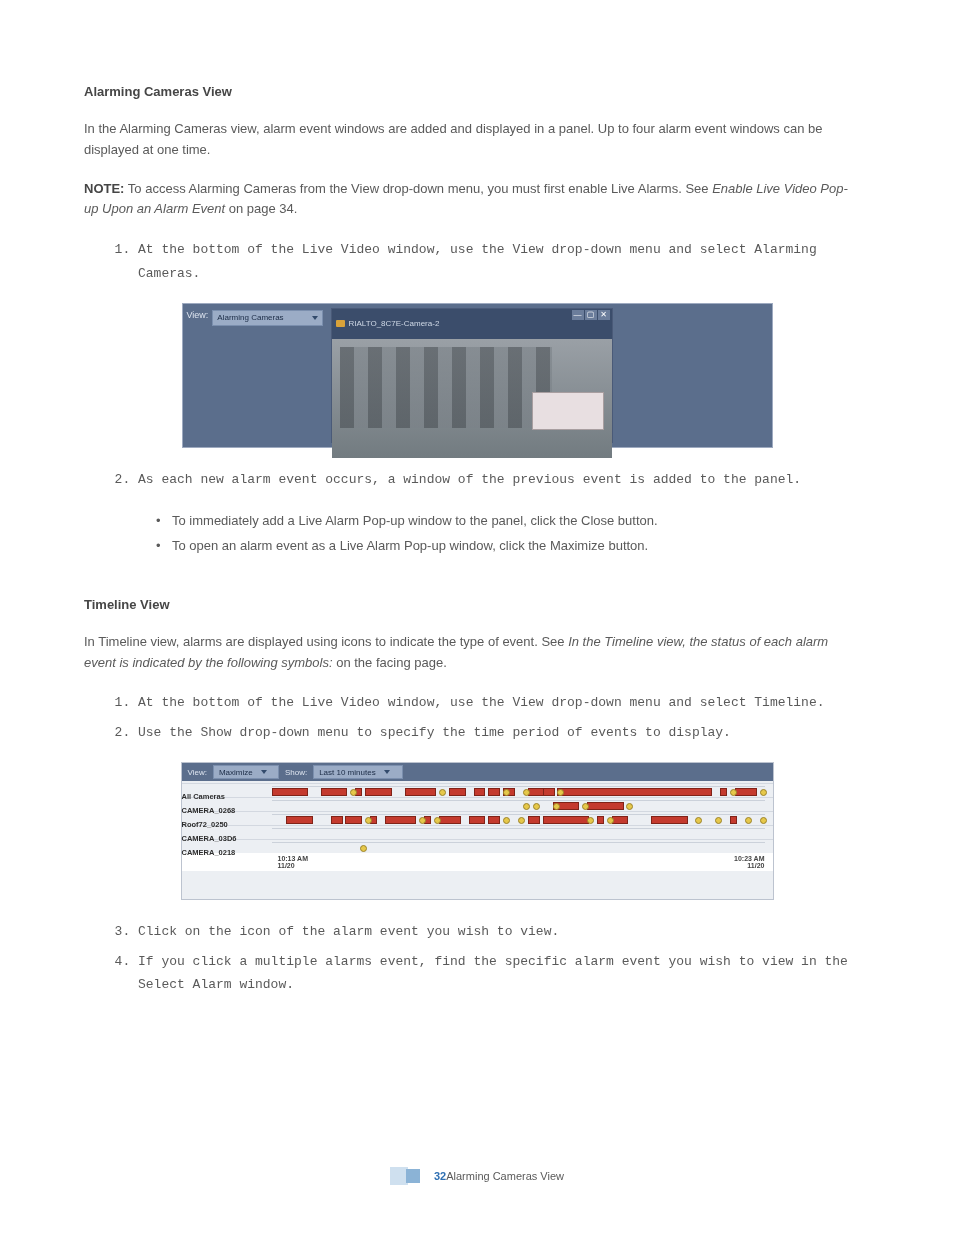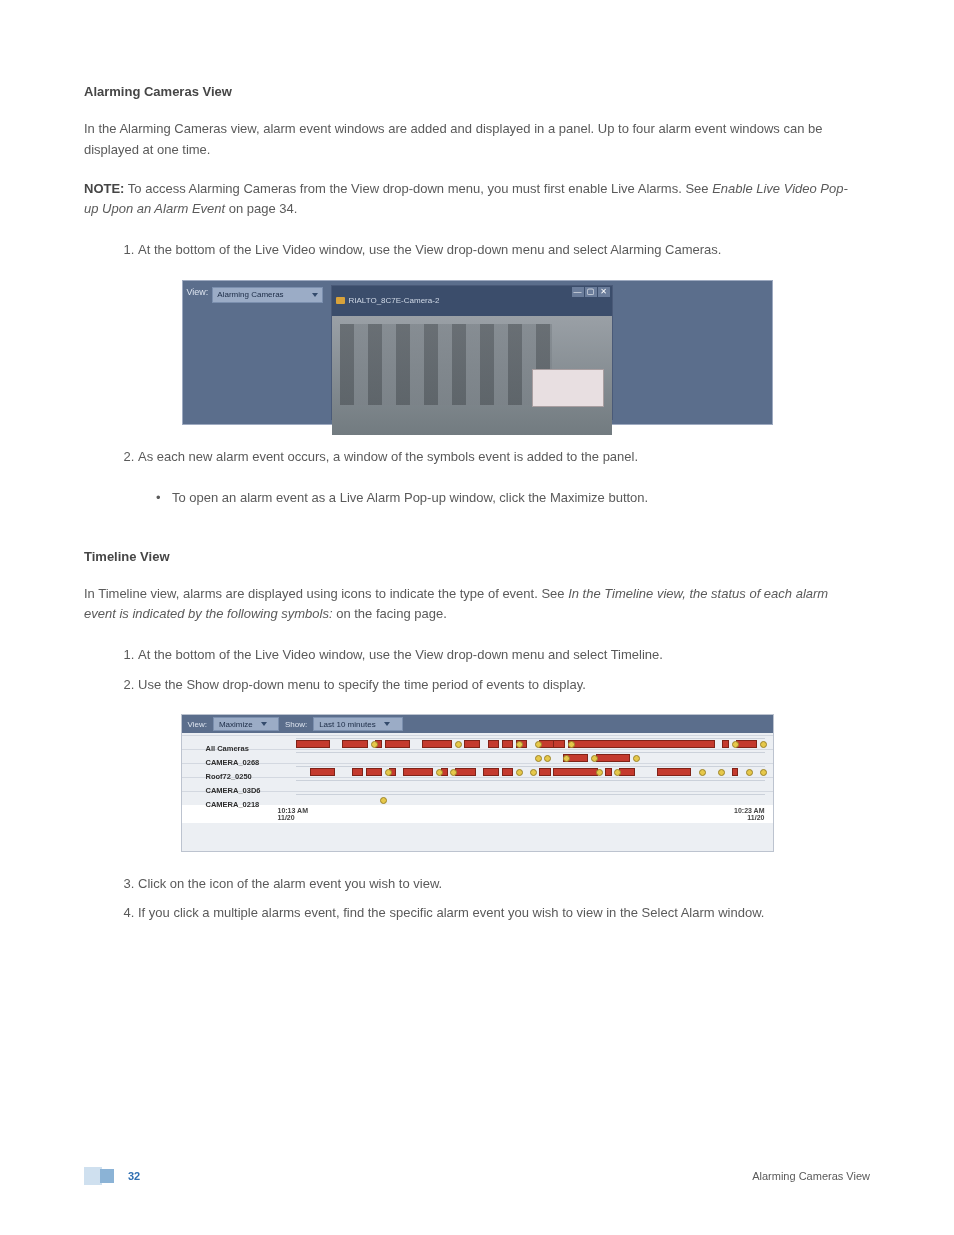--- a/index.html
+++ b/index.html
@@ -30,21 +30,21 @@
   }
   p.body .bold { font-weight: 700; color: #464646; }
   p.body .ital { font-style: italic; }
   ol.numbered {
     font-size: 13px;
     line-height: 1.8;
     color: #5a5a5a;
     padding-left: 54px;
     margin: 0 0 18px 0;
   }
-  ol.numbered li { margin-bottom: 6px; }
+  ol.numbered li { margin-bottom: 6px; font-family: Liberation Mono, monospace; }
   ul.bulleted {
     list-style: none;
     font-size: 13px;
     line-height: 1.9;
     color: #5a5a5a;
     padding-left: 72px;
     margin: 8px 0 10px 0;
   }
   ul.bulleted li::before {
     content: "•";
@@ -171,21 +171,21 @@
   }
   .fig2 .grid {
     background: #eceff3;
     padding: 2px 0 0 0;
   }
   .fig2 .row {
     display: flex; align-items: center; height: 13px;
     border-top: 1px solid #d3d8e0;
   }
   .fig2 .row .lab {
-    width: 90px; padding-left: 24px; font-weight: 600; color: #2d2d2d;
+    width: 90px; padding-left: 0; font-weight: 600; color: #2d2d2d;
     font-size: 7.5px; flex-shrink: 0; margin-top: 12px;
   }
   .fig2 .row .track {
     flex: 1; height: 9px; position: relative; margin-right: 8px;
     border-top: 1px solid #cbd1da;
   }
   .fig2 .row .track .seg {
     position: absolute; top: 1px; height: 6px; background: #c43a2e;
     border: 1px solid #802318;
   }
@@ -196,21 +196,21 @@
   .fig2 .axis {
     display: flex; justify-content: space-between;
     padding: 2px 8px 2px 96px; font-size: 7px; color: #444; font-weight: 600;
   }
   .fig2 .bottom-pad { height: 28px; background: #eceff3; }
 
   
   .footer {
     position: absolute;
     left: 84px; right: 84px; bottom: 50px;
-    display: flex; justify-content: space-between; align-items: center;
+    display: flex; justify-content: center; align-items: center;
     font-size: 11px;
   }
   .footer .left {
     display: flex; align-items: center; gap: 8px;
   }
   .footer .left .sq1 { width: 18px; height: 18px; background: #cfe0ef; }
   .footer .left .sq2 { width: 14px; height: 14px; background: #8bb3d6; margin-left: -10px; }
   .footer .pn { color: #2f6fb2; font-weight: 600; margin-left: 6px; }
   .footer .right { color: #5a5a5a; }
 
@@ -249,23 +249,24 @@
           <span>—</span>
           <span>▢</span>
           <span>✕</span>
         </span>
       </div>
       <div class="content"></div>
     </div>
   </div>
 
   <ol class="numbered" start="2">
-    <li>As each new alarm event occurs, a window of the symbols event is added to the panel.</li>
+    <li>As each new alarm event occurs, a window of the previous event is added to the panel.</li>
   </ol>
   <ul class="bulleted">
+    <li>To immediately add a Live Alarm Pop-up window to the panel, click the Close button.</li>
     <li>To open an alarm event as a Live Alarm Pop-up window, click the Maximize button.</li>
   </ul>
 
   <div class="spacer"></div>
 
   <h3 class="section-heading">Timeline View</h3>
 
   <p class="body">
     <span>In Timeline view, alarms are displayed using icons to indicate the type of event. See </span><span class="ital">In the Timeline view, the status of each alarm event is indicated by the following symbols:</span><span> on the facing page.</span>
   </p>

